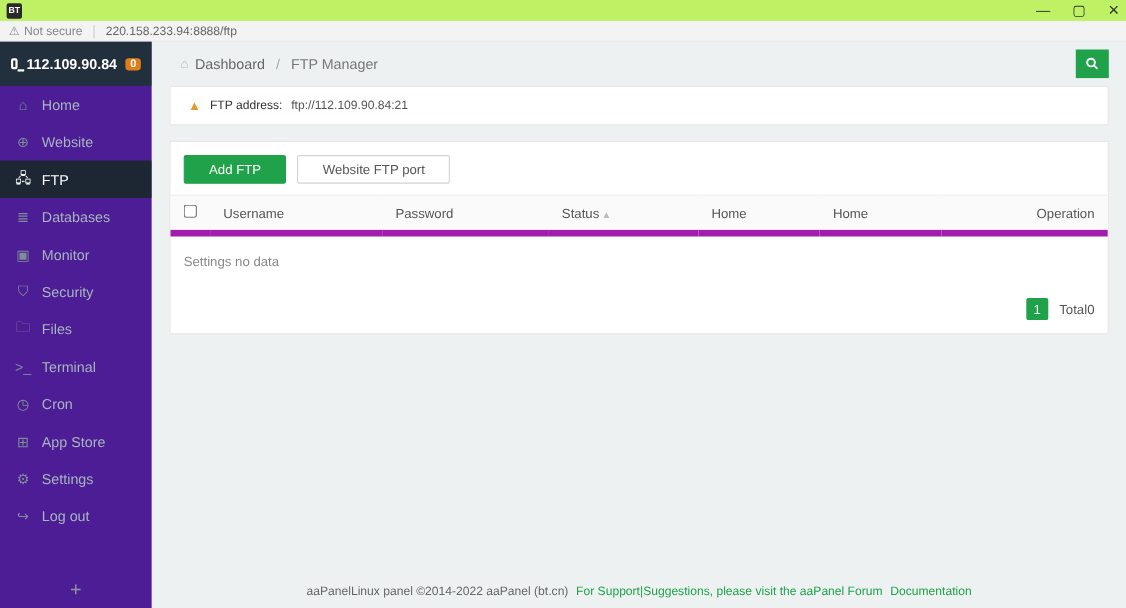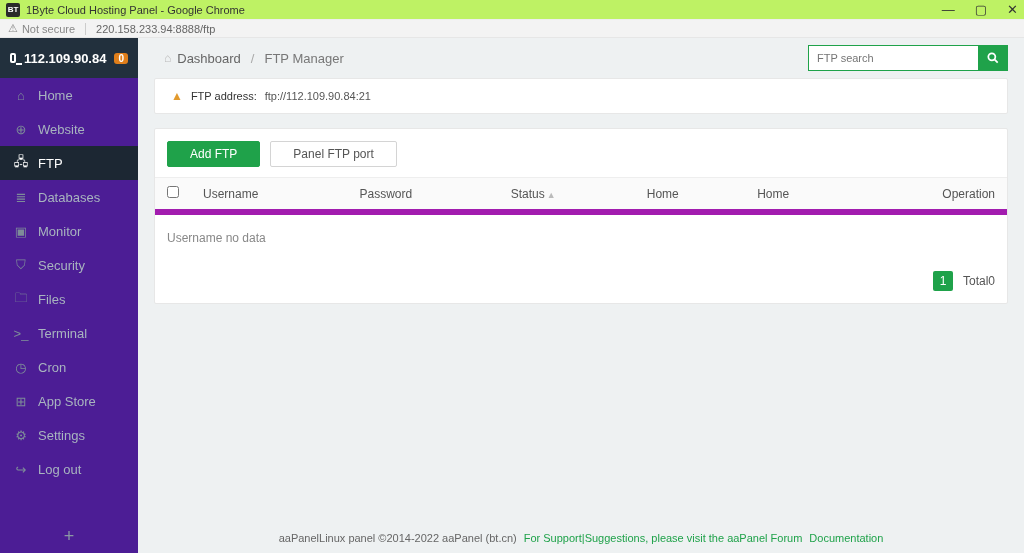--- a/index.html
+++ b/index.html
@@ -55,21 +55,20 @@
   .footer { margin-top: auto; height: 30px; display: flex; align-items: center; justify-content: center; gap: 7px; font-size: 11px; color: #666; }
   .footer a { color: #1fa24a; text-decoration: none; }
   input[type="checkbox"] { width: 12px; height: 12px; }
 </style>
 </head>
 <body>
 
 <div class="win-title">
   <div class="left">
     <span class="ico">BT</span>
-    <span class="title">1Byte Cloud Hosting Panel - Google Chrome</span>
   </div>
   <div class="win-btns">
     <span>—</span>
     <span>▢</span>
     <span>✕</span>
   </div>
 </div>
 
 <div class="addr-bar">
   <span class="warn">
@@ -143,56 +142,55 @@
 
   <main class="main">
     <div class="crumb-row">
       <nav class="crumb">
         <span class="home-ico">⌂</span>
         <a href="#">Dashboard</a>
         <span class="slash">/</span>
         <span class="current">FTP Manager</span>
       </nav>
       <div class="search-wrap">
-        <input type="text" placeholder="FTP search" style="">
         <button>
           <svg width="14" height="14" viewBox="0 0 24 24" fill="none" stroke="#fff" stroke-width="3">
               <circle cx="10" cy="10" r="6"></circle>
               <line x1="20" y1="20" x2="14.5" y2="14.5"></line>
             </svg>
         </button>
       </div>
     </div>
 
     <div class="panel alert-panel">
       <span class="warn-ico">▲</span>
       <span class="lbl">FTP address:</span>
       <span>ftp://112.109.90.84:21</span>
     </div>
 
     <div class="panel table-panel">
       <div class="btn-row">
         <button class="btn primary">Add FTP</button>
-        <button class="btn secondary">Panel FTP port</button>
+        <button class="btn secondary">Website FTP port</button>
       </div>
       <table class="tbl">
         <thead>
           <tr>
             <th class="chk"><input type="checkbox" style=""></th>
             <th>Username</th>
             <th>Password</th>
             <th><span>Status</span><span class="sort-ico">▲</span></th>
             <th>Home</th>
             <th>Home</th>
             <th class="right">Operation</th>
           </tr>
         </thead>
         <tbody>
           <tr>
-              <td class="empty" colspan="7">Username no data</td>
+              <td class="empty" colspan="7">Settings no data</td>
             </tr>
         </tbody>
       </table>
       <div class="pager">
         <span class="pg">1</span>
         <span>Total0</span>
       </div>
     </div>
 
     <div class="footer">

